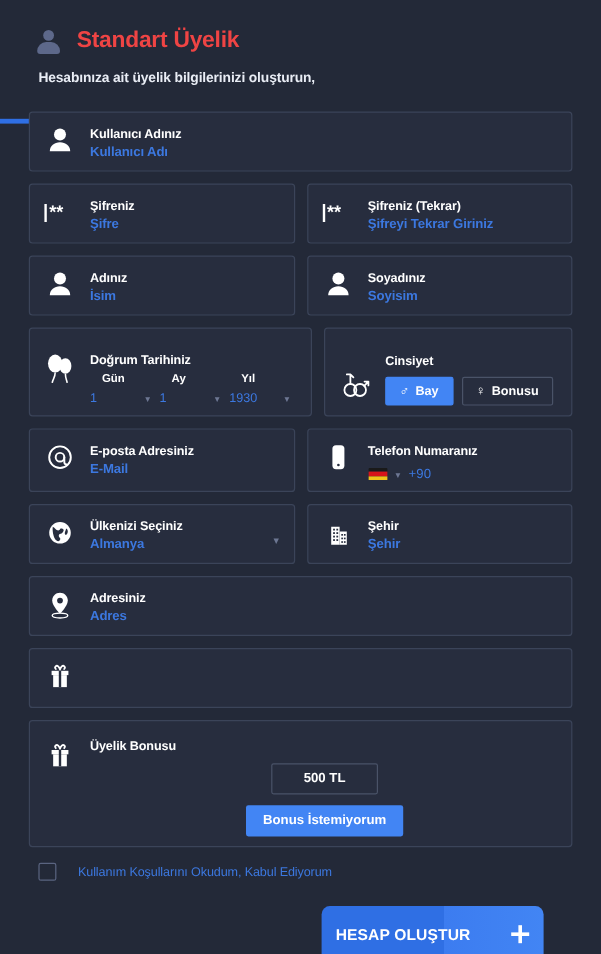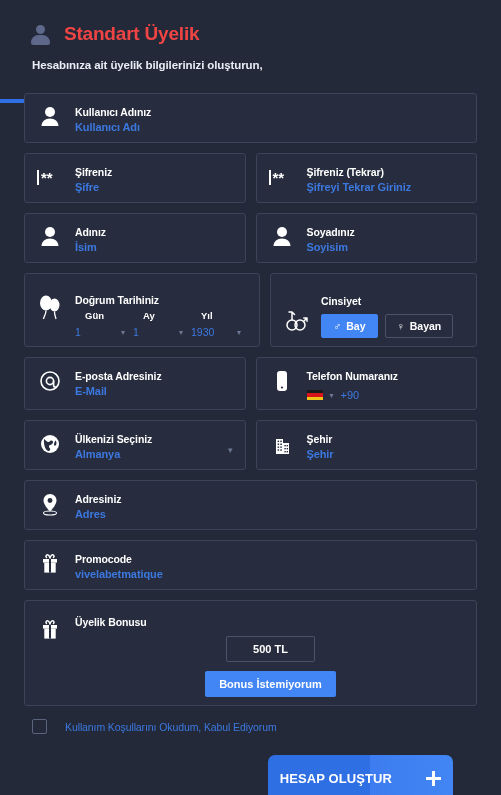--- a/index.html
+++ b/index.html
@@ -347,21 +347,21 @@
       </span>
       <span class="field-body">
         <span class="flabel">Cinsiyet</span>
         <div class="gender-btns">
           <span class="gbtn sel">
             <span class="gsym">♂</span>
             <span>Bay</span>
           </span>
           <span class="gbtn unsel">
             <span class="gsym">♀</span>
-            <span>Bayan</span>
+            <span>Bonusu</span>
           </span>
         </div>
       </span>
     </div>
   </div>
 
   <div class="row">
     <div class="card">
       <span class="ico">
         <svg width="26" height="30" viewBox="0 0 26 30" stroke="#fff" fill="none" stroke-width="1.6">
@@ -461,24 +461,20 @@
   <div class="row">
     <div class="card full">
       <span class="ico">
         <svg width="26" height="30" viewBox="0 0 26 30">
           <path d="M9.5 8.5c-1.6-1.8 0.6-3.4 2-2.2.9.8 1.3 1.9 1.5 2.7M16.5 8.5c1.6-1.8-.6-3.4-2-2.2-.9.8-1.3 1.9-1.5 2.7" stroke="#fff" stroke-width="1.5" fill="none" stroke-linecap="round"></path>
           <rect x="6" y="10" width="14" height="3.6" fill="#fff"></rect>
           <rect x="7.3" y="13.6" width="11.4" height="10" fill="#fff"></rect>
           <rect x="12" y="10" width="2" height="13.6" fill="#272d3e"></rect>
         </svg>
       </span>
-      <span class="field-body">
-        <span class="flabel">Promocode</span>
-        <div class="fvalue filled">vivelabetmatique</div>
-      </span>
     </div>
   </div>
 
   <div class="row">
     <div class="card full" style="align-items:flex-start; padding-top:11px; min-height:56px;">
       <span class="ico" style="margin-top:3px;">
         <svg width="26" height="30" viewBox="0 0 26 30">
           <path d="M9.5 8.5c-1.6-1.8 0.6-3.4 2-2.2.9.8 1.3 1.9 1.5 2.7M16.5 8.5c1.6-1.8-.6-3.4-2-2.2-.9.8-1.3 1.9-1.5 2.7" stroke="#fff" stroke-width="1.5" fill="none" stroke-linecap="round"></path>
           <rect x="6" y="10" width="14" height="3.6" fill="#fff"></rect>
           <rect x="7.3" y="13.6" width="11.4" height="10" fill="#fff"></rect>

